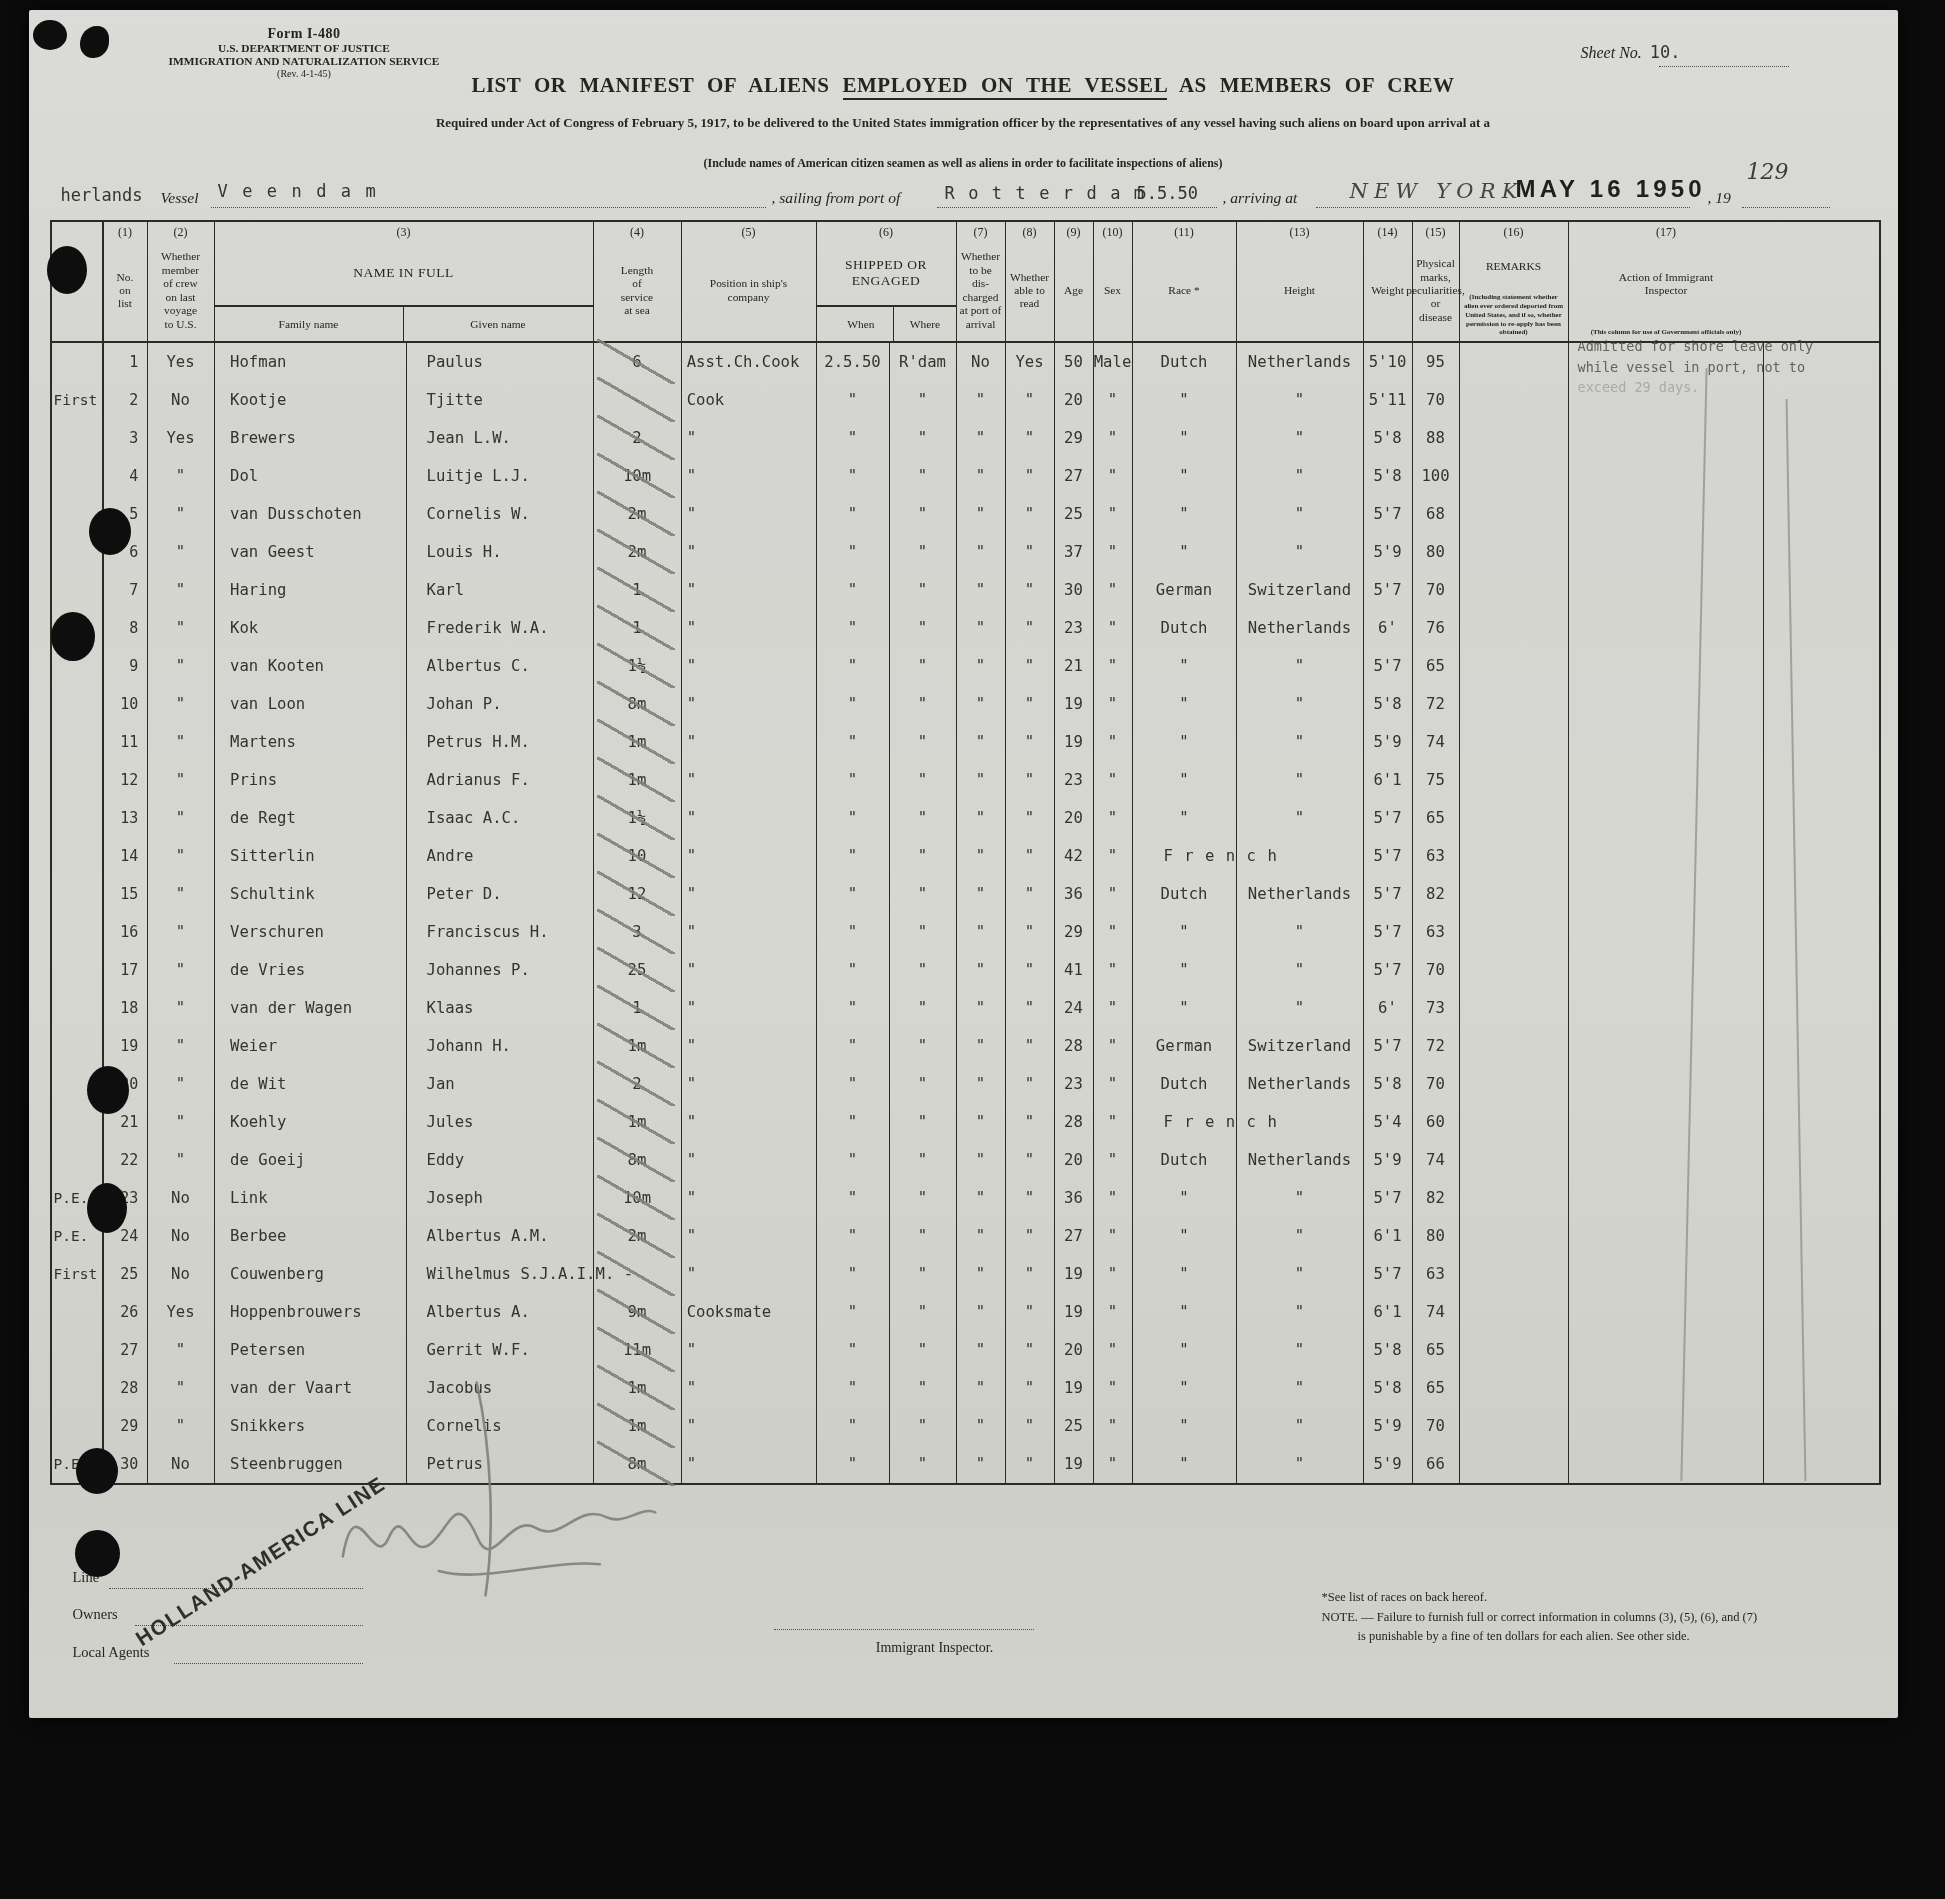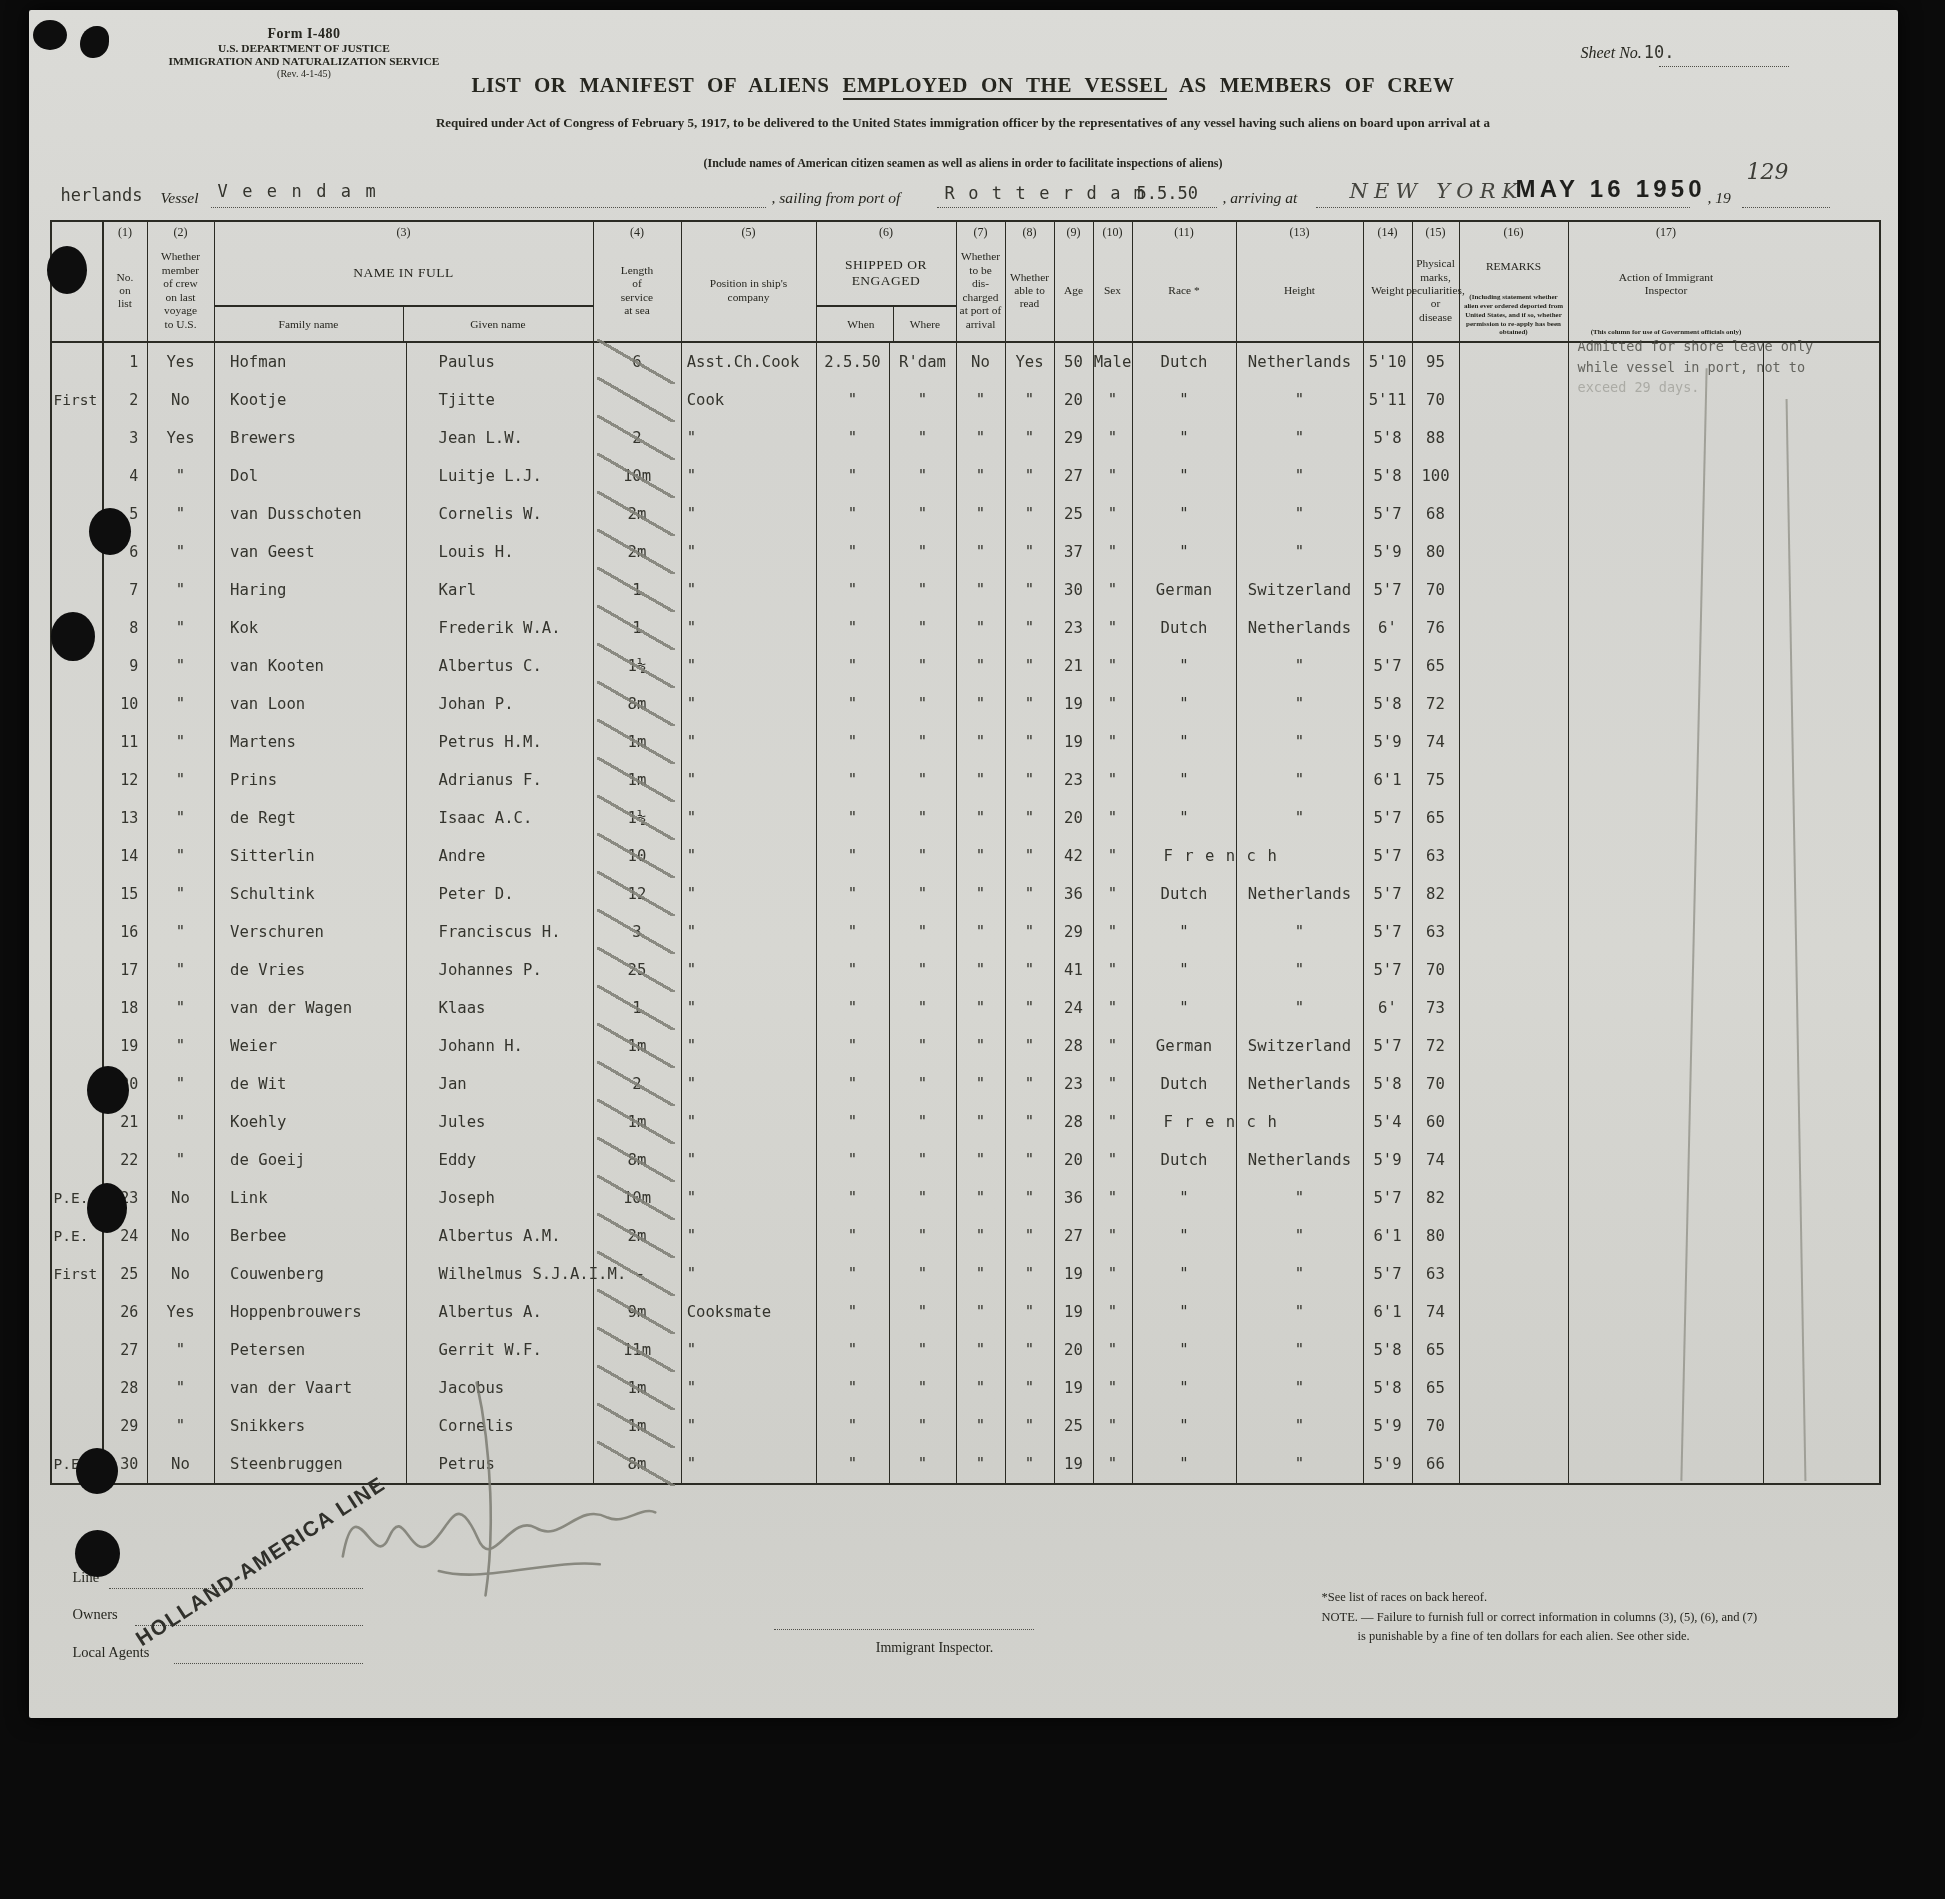--- a/index.html
+++ b/index.html
@@ -20,21 +20,21 @@
   .printed{color:#26261f;}
   .typed{font-family:"DejaVu Sans Mono", monospace;color:#34342d;}
   .punch{position:absolute;background:#0e0e0e;border-radius:50%;}
   
   #form-block{left:130px;top:15.6px;width:291px;text-align:center;line-height:1.15;}
   #form-number{font-weight:bold;font-size:14px;letter-spacing:0.5px;}
   #form-dept1{font-weight:bold;font-size:11.4px;}
   #form-dept2{font-weight:bold;font-size:11.4px;}
   #form-rev{font-size:10px;}
   #sheet-no{left:1552px;top:32px;font-size:16px;font-style:italic;}
-  #sheet-no .typed{font-style:normal;font-size:17px;margin-left:2px;}
+  #sheet-no .typed{font-style:normal;font-size:17px;margin-left:8px;}
   #sheet-dots{left:1630px;top:56px;width:130px;border-bottom:1.6px dotted #4e4e46;}
   #doc-title{left:0;top:63px;width:1869px;text-align:center;font-size:21px;font-weight:bold;letter-spacing:0.5px;word-spacing:7.3px;}
   #doc-title .u{border-bottom:2.1px solid #26261f;padding-bottom:1px;}
   .subtitle{left:0;width:1869px;text-align:center;font-weight:bold;}
   #subtitle-1{top:105px;font-size:13px;}
   #subtitle-2{top:125px;font-size:13px;}
   #subtitle-3{top:146px;font-size:12px;}
   
   .vlabel{font-size:15.6px;font-style:italic;}
   .vtyped{font-size:17px;}
@@ -56,21 +56,21 @@
   .hsplit div{display:flex;align-items:center;justify-content:center;font-size:11.4px;color:#26261f;}
   .hsplit div:first-child{border-right:1px solid #2b2b24;}
   .hmargin{border-right:2.6px double #2b2b24;}
   #table-body{display:grid;grid-auto-rows:38px;}
   .bcell{border-right:1px solid #2b2b24;font-family:"DejaVu Sans Mono", monospace;font-size:15.6px;color:#34342d;display:flex;align-items:center;white-space:nowrap;position:relative;}
   .bcell.last{border-right:none;}
   .c-m{border-right:2.6px double #2b2b24;font-size:14.5px;padding-left:2.1px;}
   .c-n{justify-content:flex-end;padding-right:8.3px;font-size:15px;}
   .c-mem{justify-content:center;}
   .c-fam{padding-left:15.6px;z-index:2;}
-  .c-giv{padding-left:32px;z-index:2;}
+  .c-giv{padding-left:20px;z-index:2;}
   .c-svc{justify-content:center;}
   .c-pos{padding-left:5.2px;}
   .c-center{justify-content:center;}
   .span-race{justify-content:flex-start;padding-left:31px;z-index:3;letter-spacing:1px;}
   
   .slash::after{
     content:'';position:absolute;left:3.1px;right:5.2px;top:-4.2px;bottom:-3.1px;z-index:1;
     background:linear-gradient(to top right,transparent 47.5%,rgba(125,125,116,.85) 47.5%,rgba(125,125,116,.85) 51.5%,transparent 51.5%);
   }
   .pencil-vline{position:absolute;width:1.6px;background:#8f8f85;opacity:.75;}

